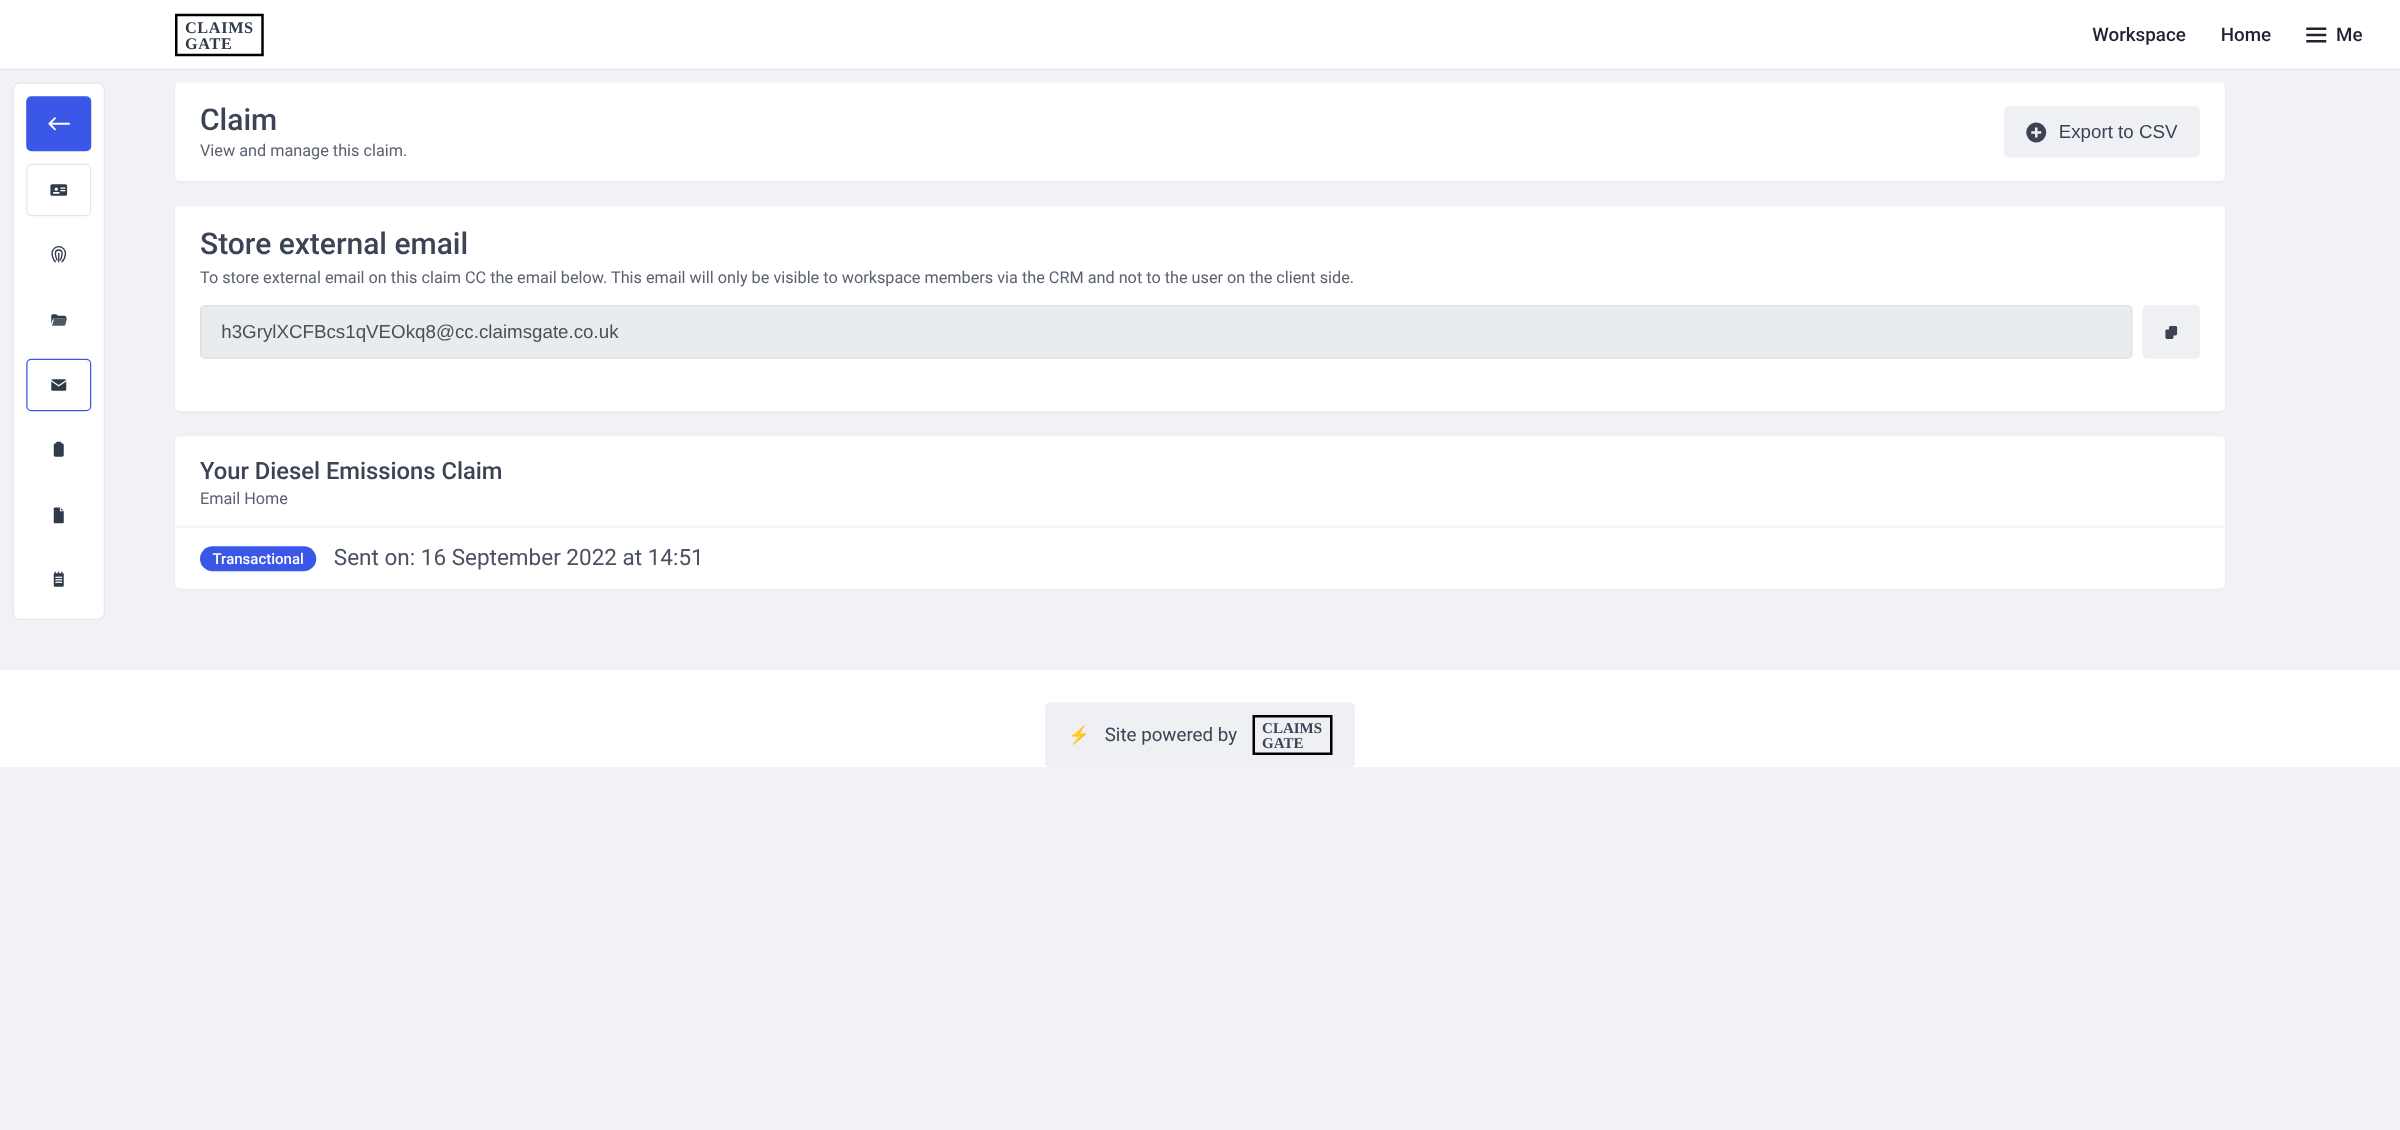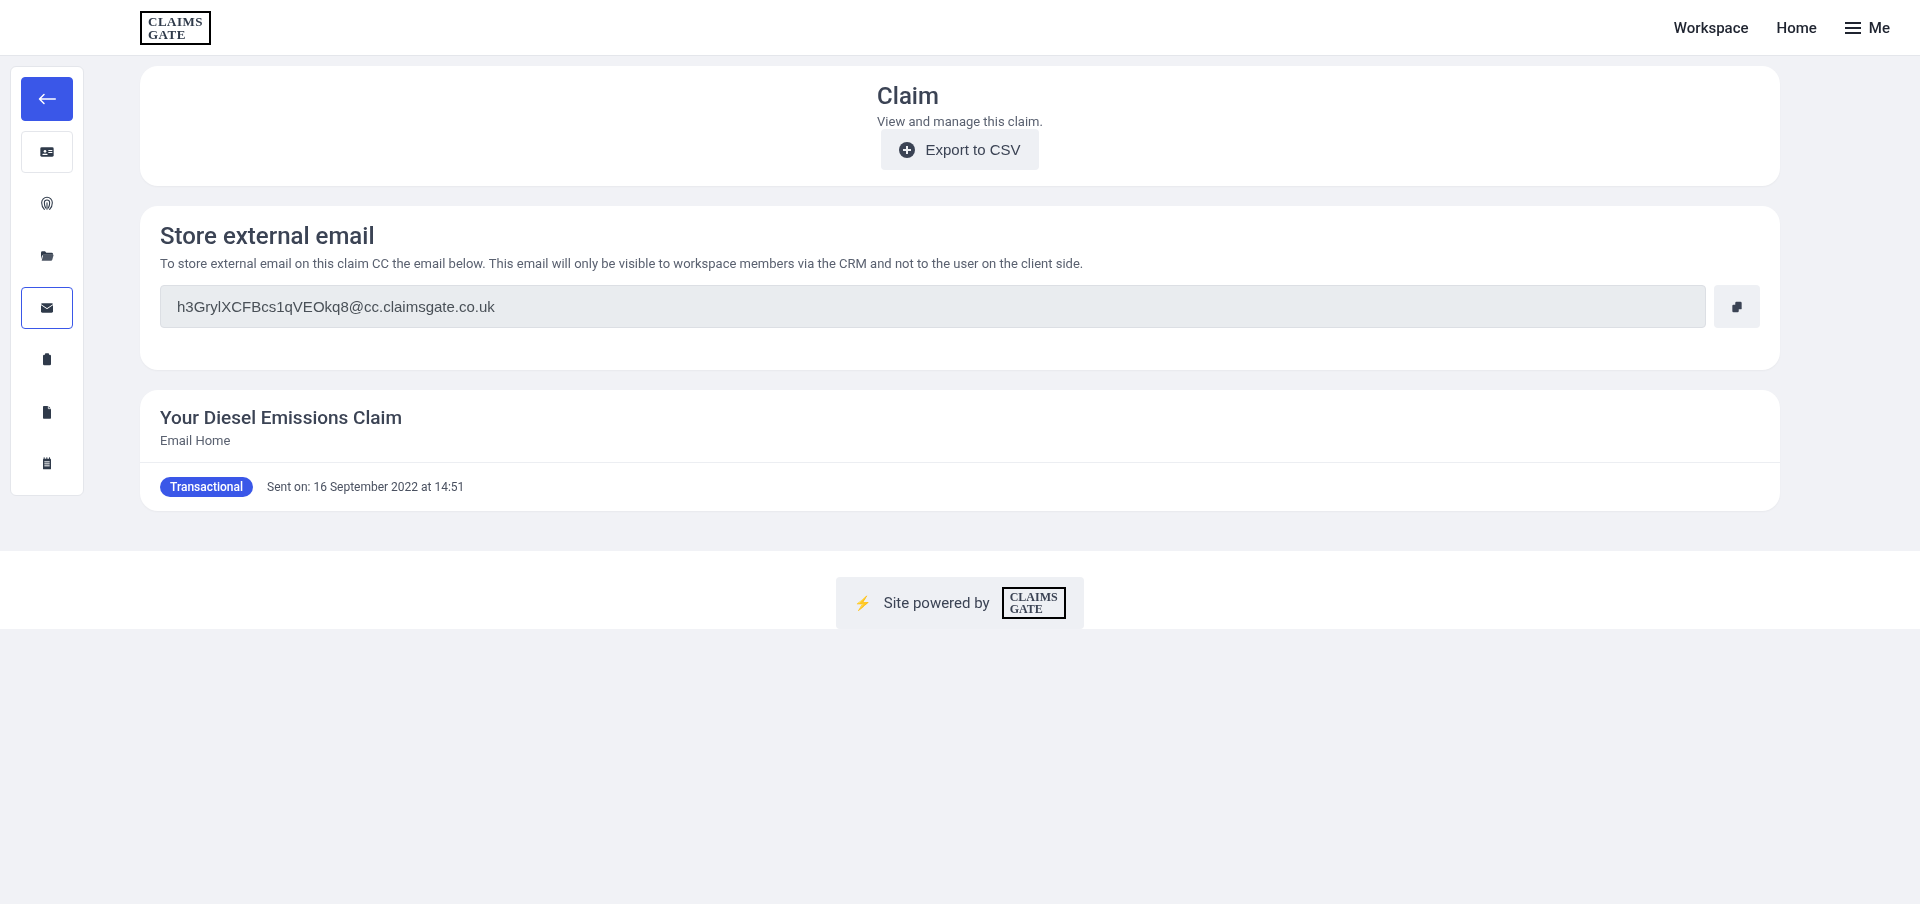--- a/index.html
+++ b/index.html
@@ -87,23 +87,22 @@
   .sb-item.active { border-color:#3a57e8; color:#2f3a4a; }
   .sb-item.borderless { border-color: transparent; }
   .sb-item svg { width:16px; height:16px; }
   .sb-item.primary svg { width:18px; height:14px; }
 
   
   .main { flex:1; display:flex; flex-direction:column; gap:20px; min-width:0;}
 
   .card {
     background:#fff;
-    border-radius:18px;
+    border-radius:4px;
     box-shadow: 0 1px 2px rgba(0,0,0,0.04);
-    flex-direction: column;
   }
 
   
   .claim-head { padding: 16px 20px; display:flex; align-items:center; }
   .claim-head-left h1 { font-size:24px; font-weight:500; color:#3b4354; margin-bottom:4px;}
   .claim-head-left p { font-size:13px; color:#5a6170;text-align:right;}
   .claim-head-spacer { flex:1; }
   .btn-light {
     background:#eef0f4; border:none; border-radius:4px;
     padding: 12px 18px; font-size:15px; color:#3b4354;
@@ -154,21 +153,21 @@
     padding: 13px 22px; font-size:15px; font-weight:500;
     display:inline-flex; align-items:center; gap:12px; cursor:pointer;
     margin-top:10px;
   }
   .env-ico{width:16px;height:12px;}
   .msg-foot { padding: 14px 20px; display:flex; align-items:center; gap:14px;}
   .badge {
     background:#3a57e8; color:#fff; font-size:12px; font-weight:500;
     padding:3px 10px; border-radius:999px;
   }
-  .sent-on { font-size:12px; color:#4a5160;}
+  .sent-on { font-size:18px; color:#4a5160;}
 
   
   .footer-bar {
     background:#fff; padding: 26px 0 0; display:flex; justify-content:center;
   }
   .powered {
     background:#eef0f4; border-radius:4px; padding: 10px 18px;
     display:flex; align-items:center; gap:12px; font-size:15px; color:#3b4354;
   }
   .bolt { color:#f5a623; font-size:14px;}

